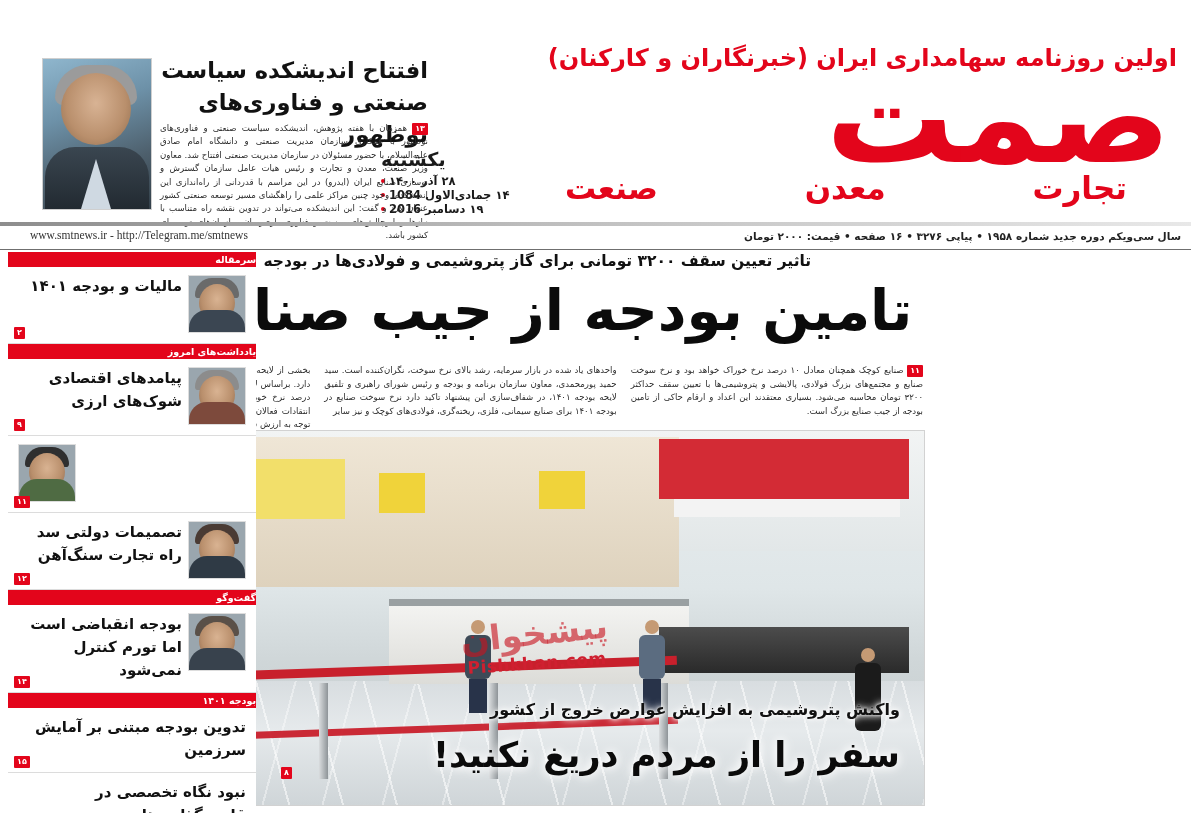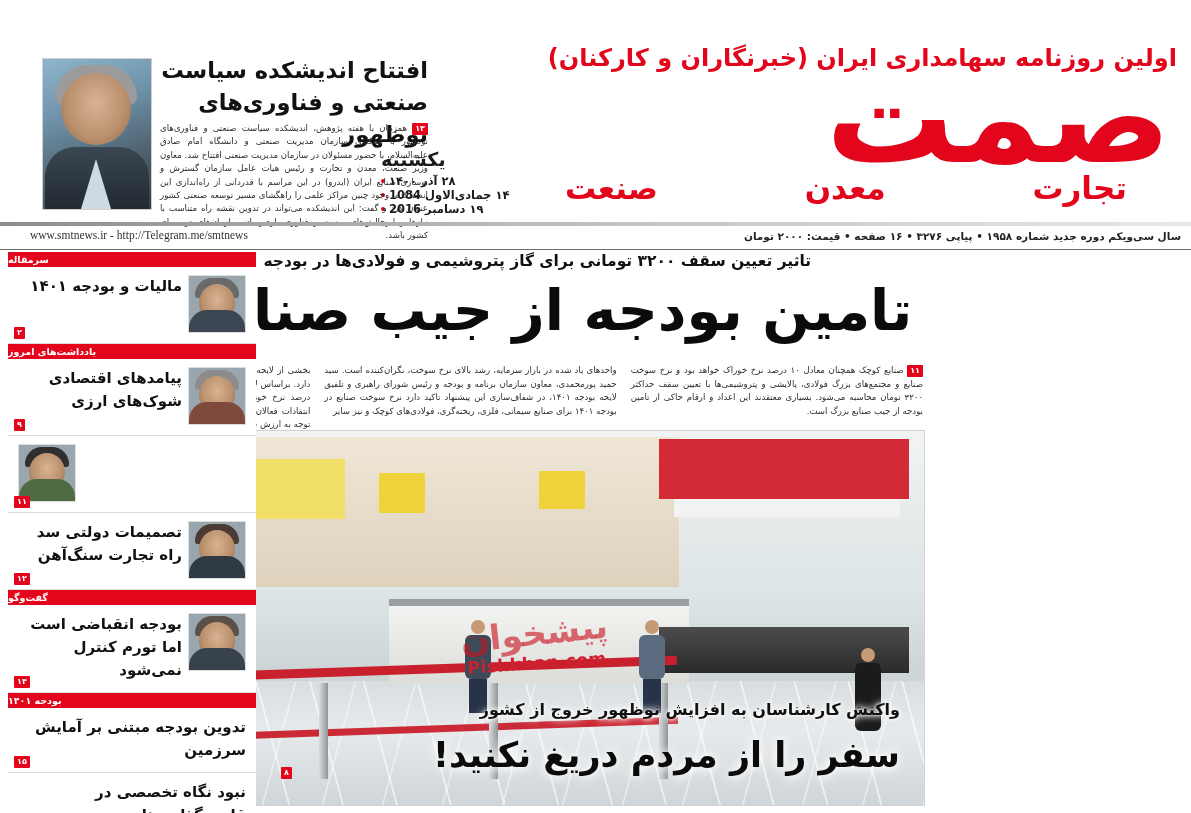--- a/index.html
+++ b/index.html
@@ -115,21 +115,21 @@
   .wm small{display:block;font-size:17px;color:#cf2030;transform:rotate(2deg);letter-spacing:.5px;}
   .cap-kicker{position:absolute;right:24px;bottom:86px;width:600px;text-align:right;
     font-size:16px;font-weight:bold;color:#111;text-shadow:0 0 6px #fff,0 0 10px #fff,0 0 3px #fff;}
   .cap-title{position:absolute;right:24px;bottom:30px;width:620px;text-align:right;
     font-size:35px;font-weight:bold;color:#0b0b0b;text-shadow:0 0 8px #fff,0 0 14px #fff;}
   .cap-badge{position:absolute;right:632px;bottom:24px;}
   
   .sidebar{position:absolute;right:935px;top:252px;width:248px;height:556px;background:#fff;}
   .sb{position:absolute;left:0;top:0;width:248px;}
   .sec-head{height:15px;background:#e3051b;color:#fff;font-size:9.5px;font-weight:bold;
-    text-align:left;line-height:15px;margin:0;}
+    text-align:right;line-height:15px;margin:0;}
   .sb-item{position:relative;padding:8px 10px 10px 10px;border-bottom:1px solid #dcdcdc;
     min-height:52px;box-sizing:border-box;display:flex;flex-direction:row-reverse;gap:6px;align-items:flex-start;}
   .sb-item .txt{flex:1;text-align:right;font-size:15px;line-height:23px;font-weight:bold;color:#111;}
   .sb-item .thumb{width:56px;height:56px;flex:0 0 56px;border:1px solid #ddd;overflow:hidden;
     background:#9aa6ae;position:relative;}
   .thumb .f{position:absolute;left:10px;top:8px;width:36px;height:38px;border-radius:50%;
     background:radial-gradient(ellipse at 50% 40%,#d9b392 0%,#b98f6c 60%,#8a654a 100%);}
   .thumb .h{position:absolute;left:6px;top:2px;width:44px;height:20px;border-radius:22px 22px 4px 4px;}
   .thumb .s{position:absolute;left:0;bottom:0;width:56px;height:22px;border-radius:18px 18px 0 0;}
   .sb-item .pg{position:absolute;left:6px;bottom:4px;}
@@ -243,21 +243,21 @@
       <div class="ph-person" style="left:836px;bottom:74px">
         <div class="hd"></div>
         <div class="bd" style="background:#1b1b1b;height:68px"></div>
       </div>
 
       <div class="wm">
         <span>پیشخوان</span>
         <small>Pishkhan.com</small>
       </div>
 
-      <div class="cap-kicker">واکنش کارشناسان به افزایش نوظهور خروج از کشور</div>
+      <div class="cap-kicker">واکنش پتروشیمی به افزایش عوارض خروج از کشور</div>
       <div class="cap-title">سفر را از مردم دریغ نکنید!</div>
       <div class="cap-badge">
         <span class="pgbadge">۸</span>
       </div>
     </div>
   </div>
 
   <div class="sidebar">
     <div class="sb">
         <div class="sec-head">سرمقاله</div>

